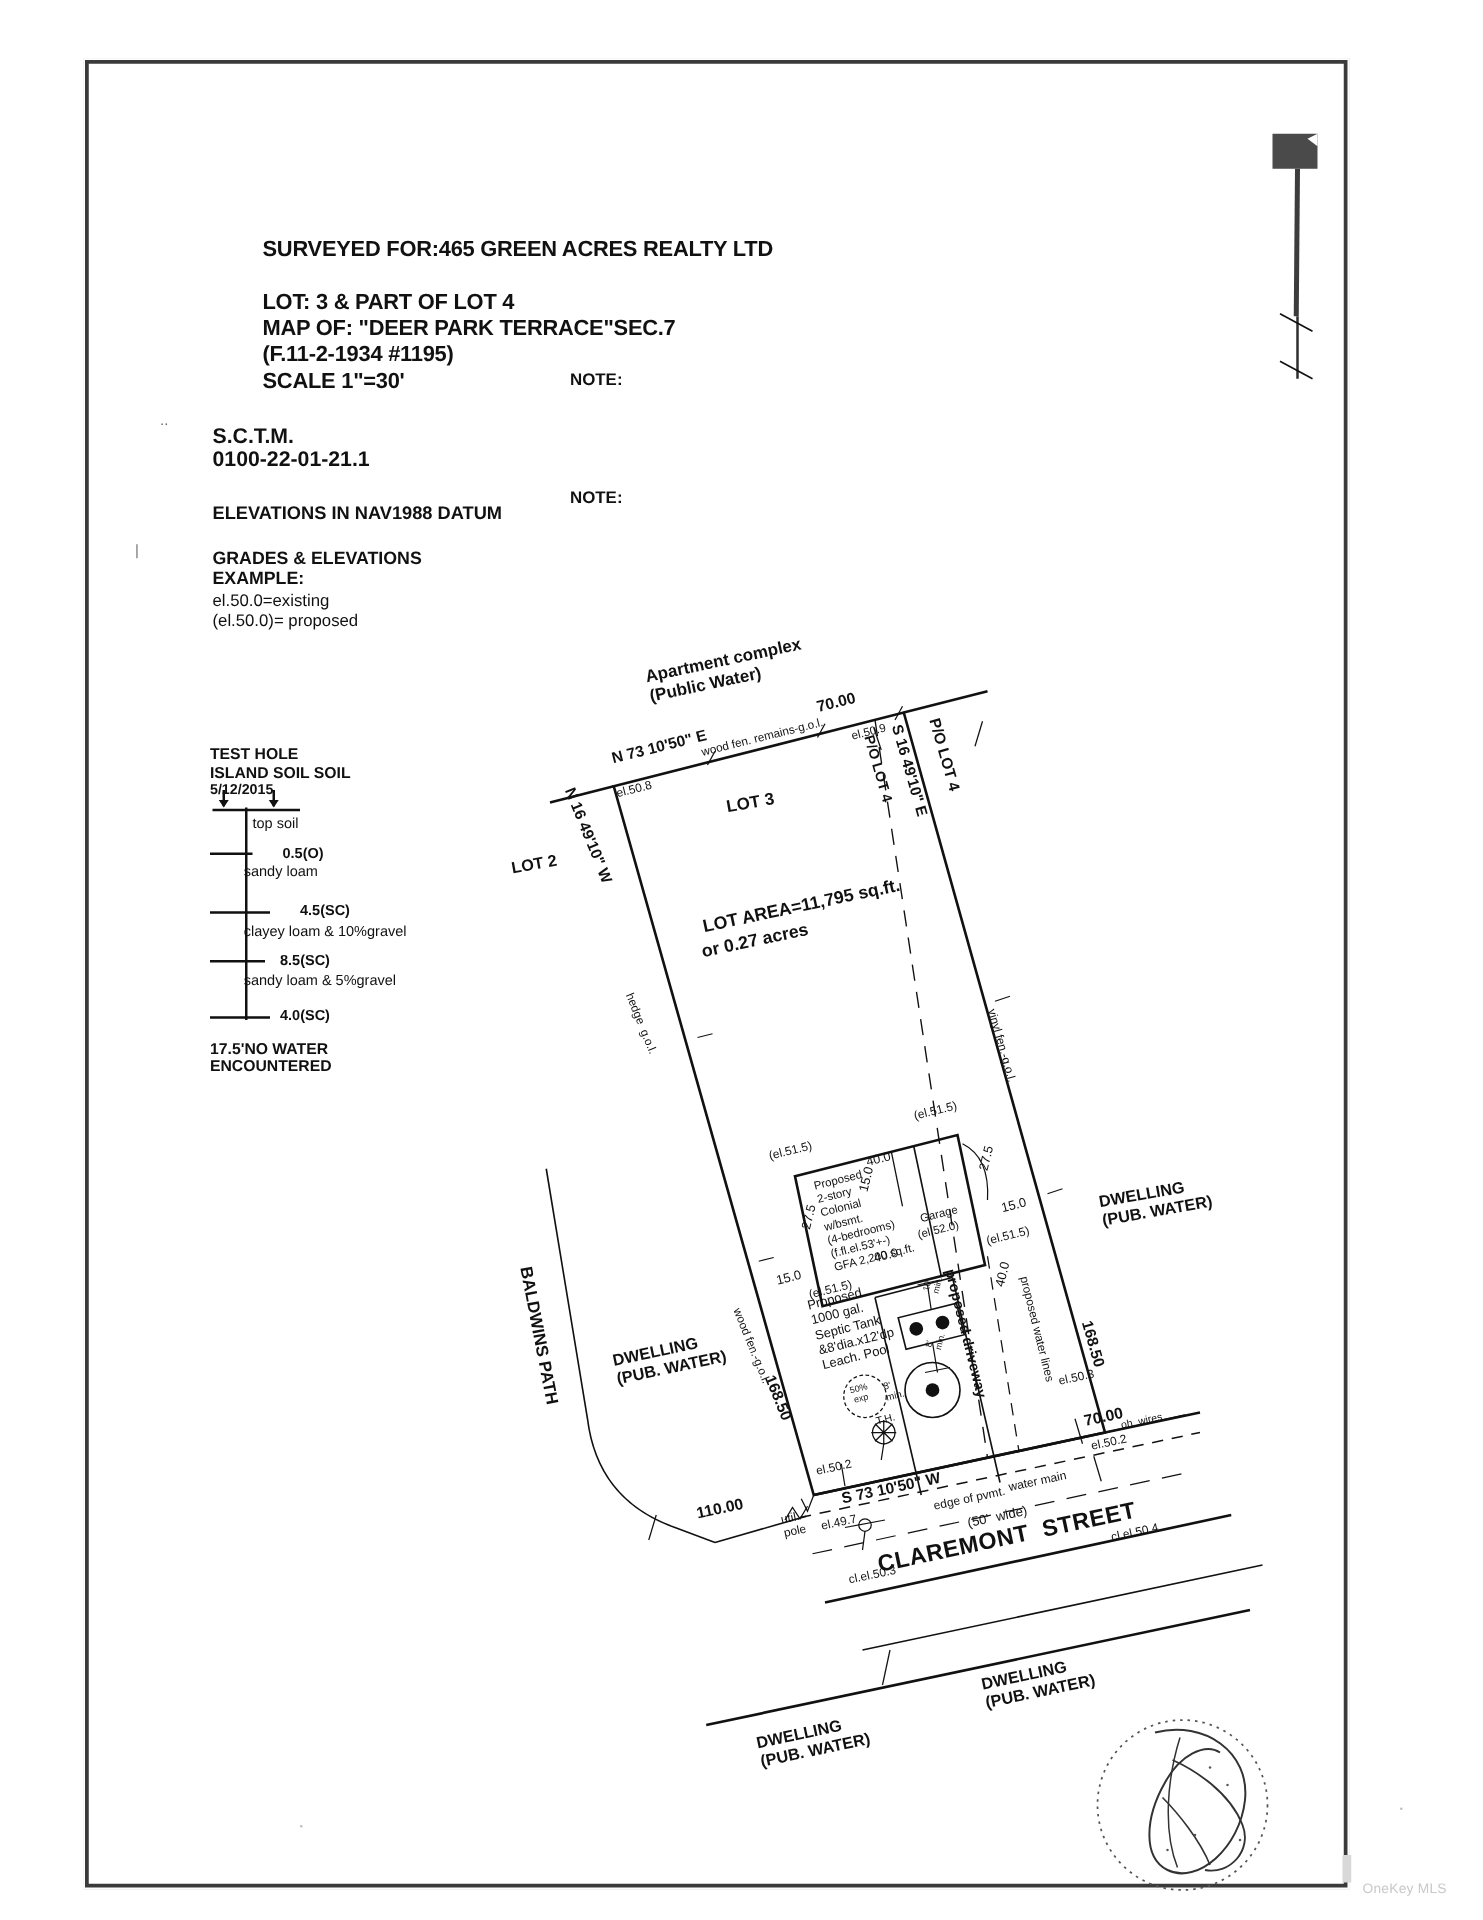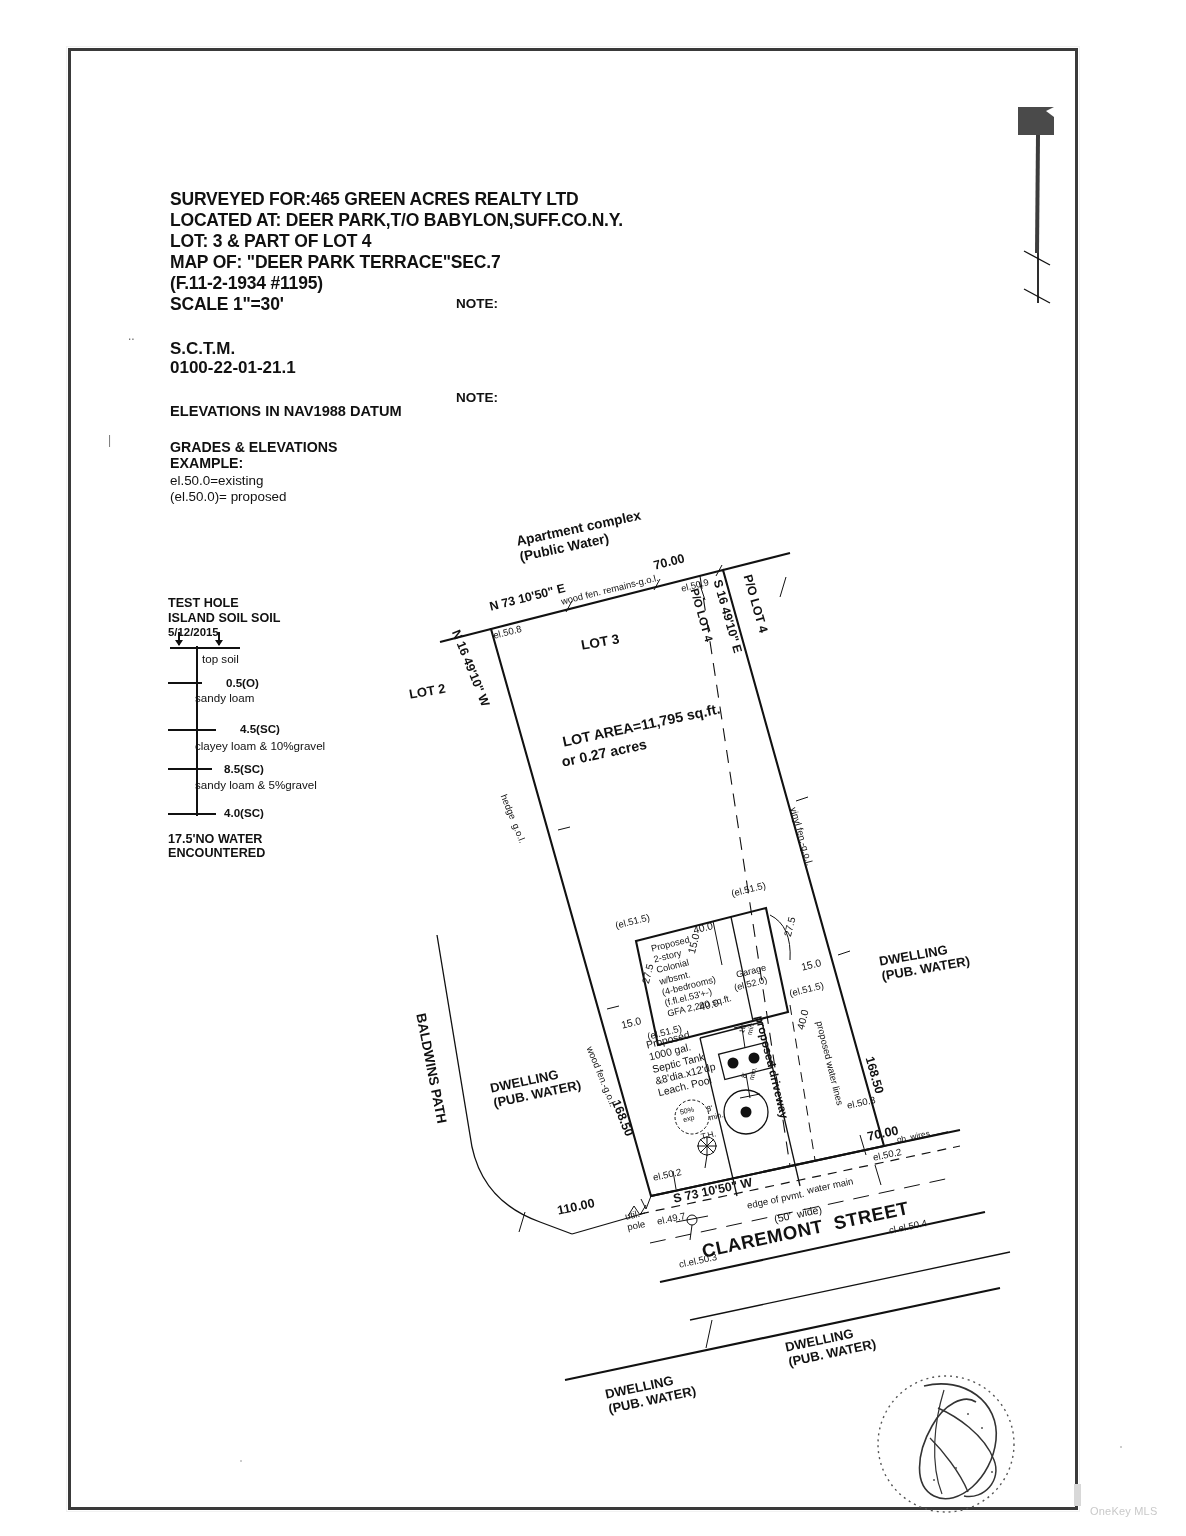--- a/index.html
+++ b/index.html
@@ -15,21 +15,21 @@
     border:3px solid #3a3a3a;box-sizing:border-box;
   }
   #border-fade{
     position:absolute;left:66px;top:46px;width:1014px;height:1466px;
     box-shadow:inset 0 0 0 1px rgba(0,0,0,0.05);
   }
 
   
   .t{position:absolute;white-space:pre;line-height:1.12;}
   .blk{font-weight:700;}
-  .ttl{font-size:17.5px;letter-spacing:-0.2px;}
+  .ttl{font-size:17.5px;letter-spacing:-0.2px;margin-left:40px;}
   .note-h{font-size:13.5px;font-weight:700;}
   .note-b{font-size:12.6px;line-height:1.18;}
   .sctm{font-size:17px;}
 
   
   #soil{position:absolute;left:168px;top:596px;width:200px;height:270px;}
   #soil .hd{font-size:12.6px;font-weight:700;line-height:1.18;}
   #soil .lbl{font-size:11.6px;line-height:1.14;}
   #soil .vline{position:absolute;left:28px;top:50px;width:2px;height:170px;background:#111;}
   #soil .tick{position:absolute;height:2px;background:#111;}
@@ -65,21 +65,20 @@
 </style>
 </head>
 <body>
 
 <div id="page">
 
   <div id="border-fade"></div>
   <div id="border"></div>
 
   <div class="t ttl blk" style="left:170px;top:190px;">SURVEYED FOR:465 GREEN ACRES REALTY LTD</div>
-  <div class="t ttl blk" style="left:170px;top:211px;">LOCATED AT: DEER PARK,T/O BABYLON,SUFF.CO.N.Y.</div>
   <div class="t ttl blk" style="left:170px;top:232px;">LOT: 3 &amp; PART OF LOT 4</div>
   <div class="t ttl blk" style="left:170px;top:253px;">MAP OF: "DEER PARK TERRACE"SEC.7</div>
   <div class="t ttl blk" style="left:170px;top:274px;">(F.11-2-1934 #1195)</div>
   <div class="t ttl blk" style="left:170px;top:295px;">SCALE 1"=30'</div>
 
   <div class="t sctm blk" style="left:170px;top:339px;">S.C.T.M.</div>
   <div class="t sctm blk" style="left:170px;top:358px;">0100-22-01-21.1</div>
 
   <div class="t blk" style="left:170px;top:403px;font-size:14.6px;">ELEVATIONS IN NAV1988 DATUM</div>
 

